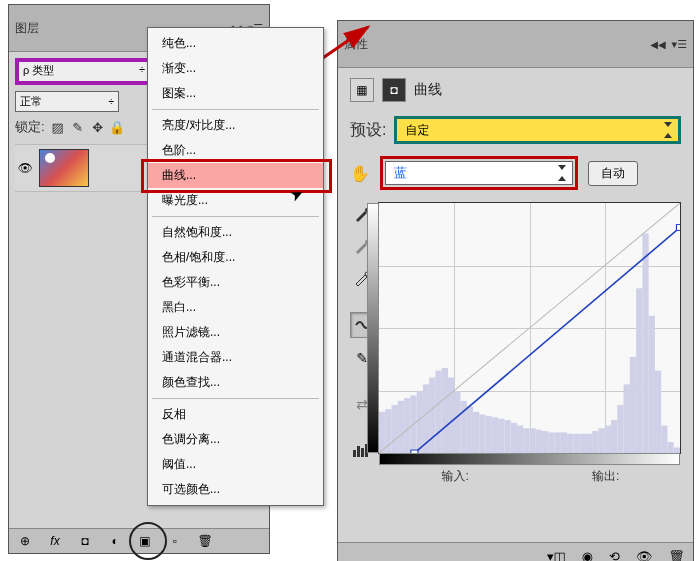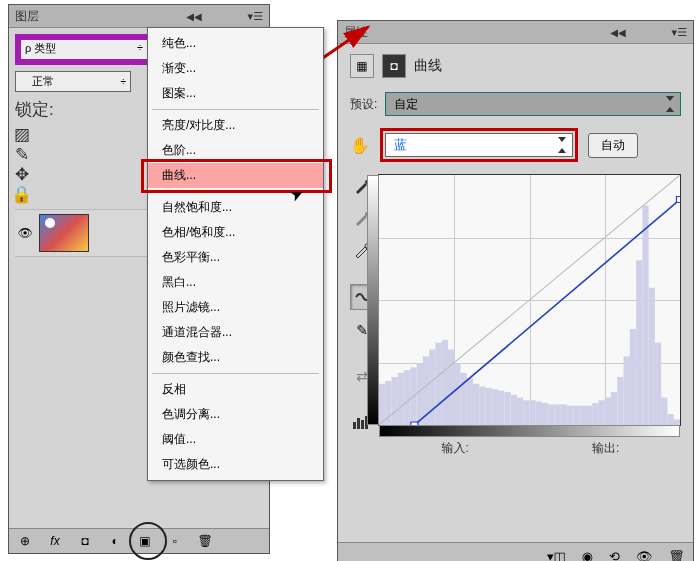--- a/index.html
+++ b/index.html
@@ -16,23 +16,22 @@
   .panel {
     position: absolute;
     background: #d4d4d4;
     border: 1px solid #555;
   }
   .panel-header {
     background: #b4b4b4;
     height: 22px;
     display: flex;
     align-items: center;
-    padding: 0 6px;
+    padding: 12px 6px;
     border-bottom: 1px solid #888;
-    gap: 40px;
   }
   .panel-header .tabrow {
     display: flex;
     gap: 10px;
     font-size: 12px;
     color: #333;
   }
   .panel-header .collapse-arrows {
     margin-left: auto;
     color: #333;
@@ -45,53 +44,53 @@
   }
   
   
   #layers-panel {
     top: 4px; left: 8px; width: 260px; height: 548px;
   }
   .layers-body { padding: 6px; }
   .row { display: flex; align-items: center; gap: 4px; margin-bottom: 6px; }
   .filter-input {
     flex: 1;
-    border: 6px solid #a21caf;
+    border: 4px solid #a21caf;
     background: #eee;
     padding: 1px 4px;
     font-size: 11px;
     height: 17px;
   }
   .filter-icon {
     width: 16px; height: 16px; border: 1px solid #666;
     background: #e8e8e8;
     display: flex; align-items: center; justify-content: center;
     font-size: 9px;
   }
   .dropdown {
     border: 1px solid #666;
     background: #eee;
-    padding: 1px 18px 1px 16px;
+    padding: 1px 18px 1px 4px;
     font-size: 11px;
     height: 17px;
     display: flex; align-items: center;
     position: relative;
   }
   .dropdown::after {
     content: "÷";
     position: absolute;
     right: 4px;
     font-size: 10px;
   }
   .lock-row {
-    font-size: 17px;
+    font-size: 13px;
     color: #333;
     display: flex;
+    align-items: center;
     gap: 6px;
-    flex-direction: column;
   }
   .lock-icon { width: 14px; height: 14px; display:flex; align-items:center; justify-content:center;}
   .layer-row {
     display: flex;
     align-items: center;
     gap: 6px;
     padding: 4px 2px;
     border-top: 1px solid #bbb;
     border-bottom: 1px solid #bbb;
     background: #d8d8d8;
@@ -192,23 +191,23 @@
   .icon-btn {
     width: 22px; height: 22px;
     border: 1px solid #888; background: #d8d8d8;
     display:flex; align-items:center; justify-content:center;
     font-size: 12px;
   }
   .adj-title { font-size: 14px; color: #222; font-weight: normal;}
   .preset-row {
     display: flex; align-items: center; gap: 8px; margin-bottom: 12px;
   }
-  .preset-label { font-size: 12px; color:#333; }
+  .preset-label { font-size: 16px; color:#333; }
   .preset-select {
-    flex: 1; border: 1px solid #0f766e; background: #a3a3a3;
+    flex: 1; border: 3px solid #0f766e; background: #fde047;
     height: 22px; display:flex; align-items:center; padding:0 8px;
     position: relative;
   }
   .preset-select::after {
     content: "";
     position:absolute; right:6px; top:3px;
     font-size:9px;
     border-left:4px solid transparent;
     border-right:4px solid transparent;
     border-top:5px solid #333;
@@ -367,20 +366,21 @@
 </div>
 
 <div id="adj-menu">
   <div class="menu-item">纯色...</div>
   <div class="menu-item">渐变...</div>
   <div class="menu-item">图案...</div>
   <div class="menu-sep"></div>
   <div class="menu-item">亮度/对比度...</div>
   <div class="menu-item">色阶...</div>
   <div class="menu-item highlighted">曲线...</div>
+  <div class="menu-item">曝光度...</div>
   <div class="menu-sep"></div>
   <div class="menu-item">自然饱和度...</div>
   <div class="menu-item">色相/饱和度...</div>
   <div class="menu-item">色彩平衡...</div>
   <div class="menu-item">黑白...</div>
   <div class="menu-item">照片滤镜...</div>
   <div class="menu-item">通道混合器...</div>
   <div class="menu-item">颜色查找...</div>
   <div class="menu-sep"></div>
   <div class="menu-item">反相</div>

